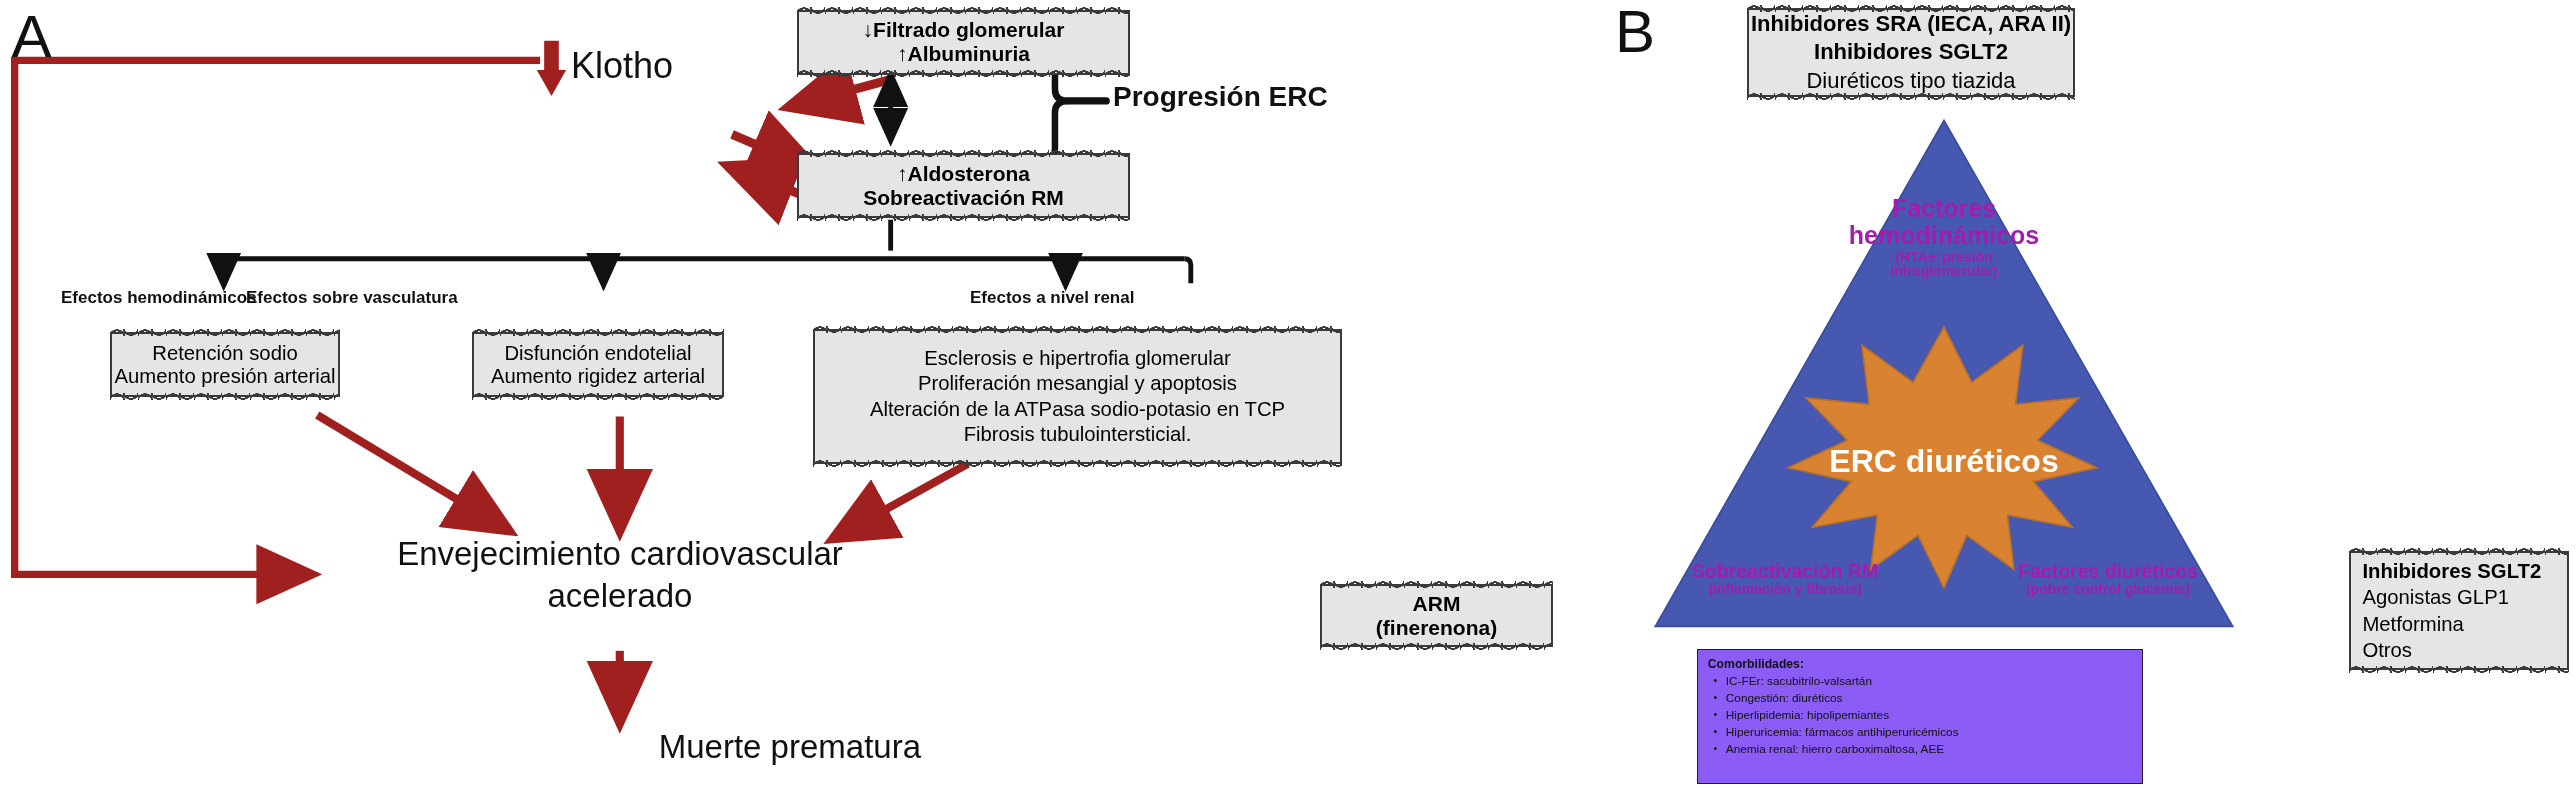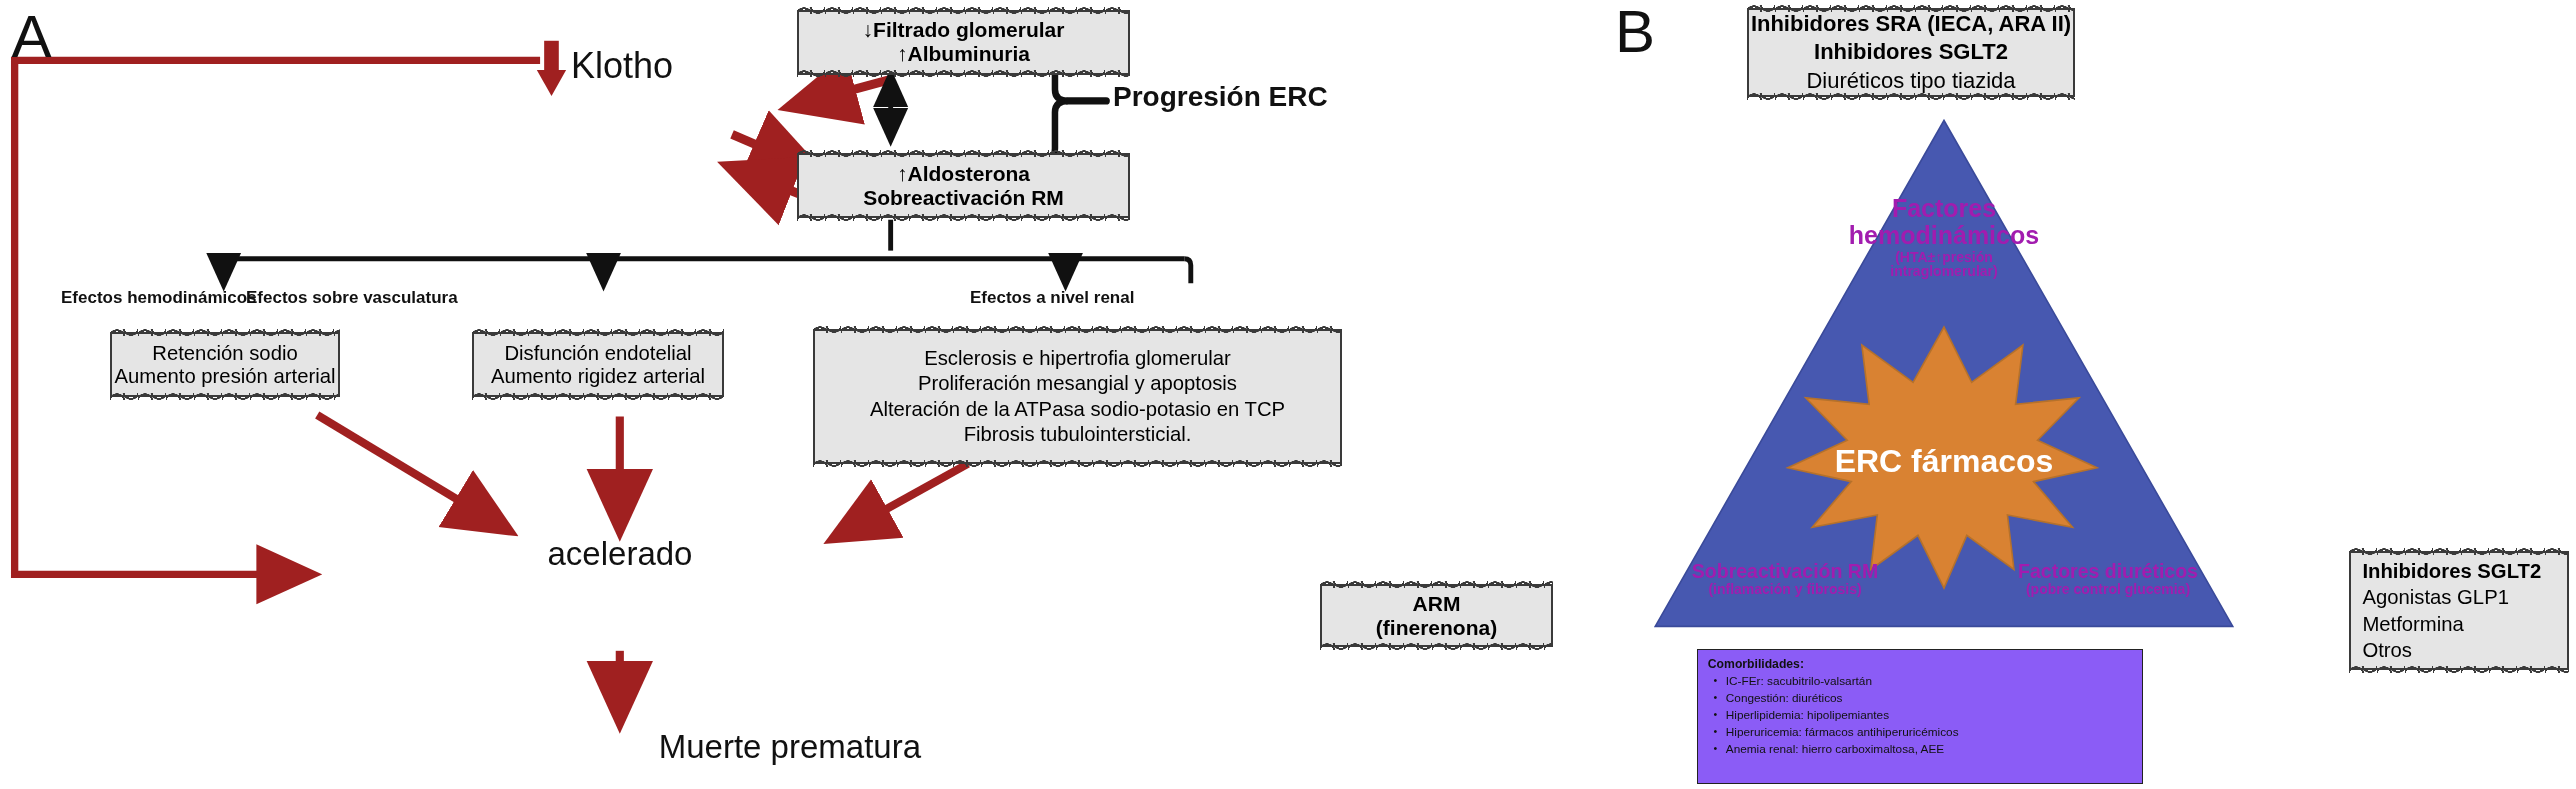--- a/index.html
+++ b/index.html
@@ -143,20 +143,21 @@
   </div>
 
   <div class="wbox" style="left:813px;top:329px;width:529px;height:135px;font-size:20.3px;line-height:1.24;">
     <span class="ln plain">Esclerosis e hipertrofia glomerular</span>
     <span class="ln plain">Proliferación mesangial y apoptosis</span>
     <span class="ln plain">Alteración de la ATPasa sodio-potasio en TCP</span>
     <span class="ln plain">Fibrosis tubulointersticial.</span>
   </div>
 
   <div class="abs" style="left:319px;top:533px;width:602px;text-align:center;font-size:33px;color:#111;line-height:1.26;">
+    <div>Envejecimiento cardiovascular</div>
     <div>acelerado</div>
   </div>
 
   <div class="abs" style="left:319px;top:728px;width:602px;text-align:right;font-size:33px;color:#111;">Muerte prematura</div>
 
   <div class="abs panel-letter" style="left:1615px;top:1.6px;">B</div>
 
   <div class="wbox" style="left:1747px;top:8.1px;width:328px;height:89px;font-size:22px;line-height:1.3;">
     <span class="ln bold-narrow">Inhibidores SRA (IECA, ARA II)</span>
     <span class="ln bold-narrow">Inhibidores SGLT2</span>
@@ -164,21 +165,21 @@
   </div>
 
   <div class="tri-label" style="left:1822px;top:195px;width:244px;font-size:25px;">
     <div>Factores</div>
     <div>hemodinámicos</div>
     <div class="tri-sub" style="margin-top:1.6px;">(HTA±↑presión</div>
     <div class="tri-sub">intraglomerular)</div>
   </div>
 
   <div class="abs" style="left:1822px;top:443px;width:244px;text-align:center;">
-    <span style="color:#fff;font-weight:bold;font-size:32px;">ERC fármacos</span>
+    <span style="color:#fff;font-weight:bold;font-size:32px;">ERC diuréticos</span>
   </div>
 
   <div class="tri-label" style="left:1659px;top:561px;width:252px;font-size:19.5px;">
     <div>Sobreactivación RM</div>
     <div style="font-size:14px;font-weight:bold;">(inflamación y fibrosis)</div>
   </div>
 
   <div class="tri-label" style="left:1978px;top:561px;width:260px;font-size:19.5px;">
     <div>Factores diuréticos</div>
     <div style="font-size:14px;font-weight:bold;">(pobre control glucemia)</div>

